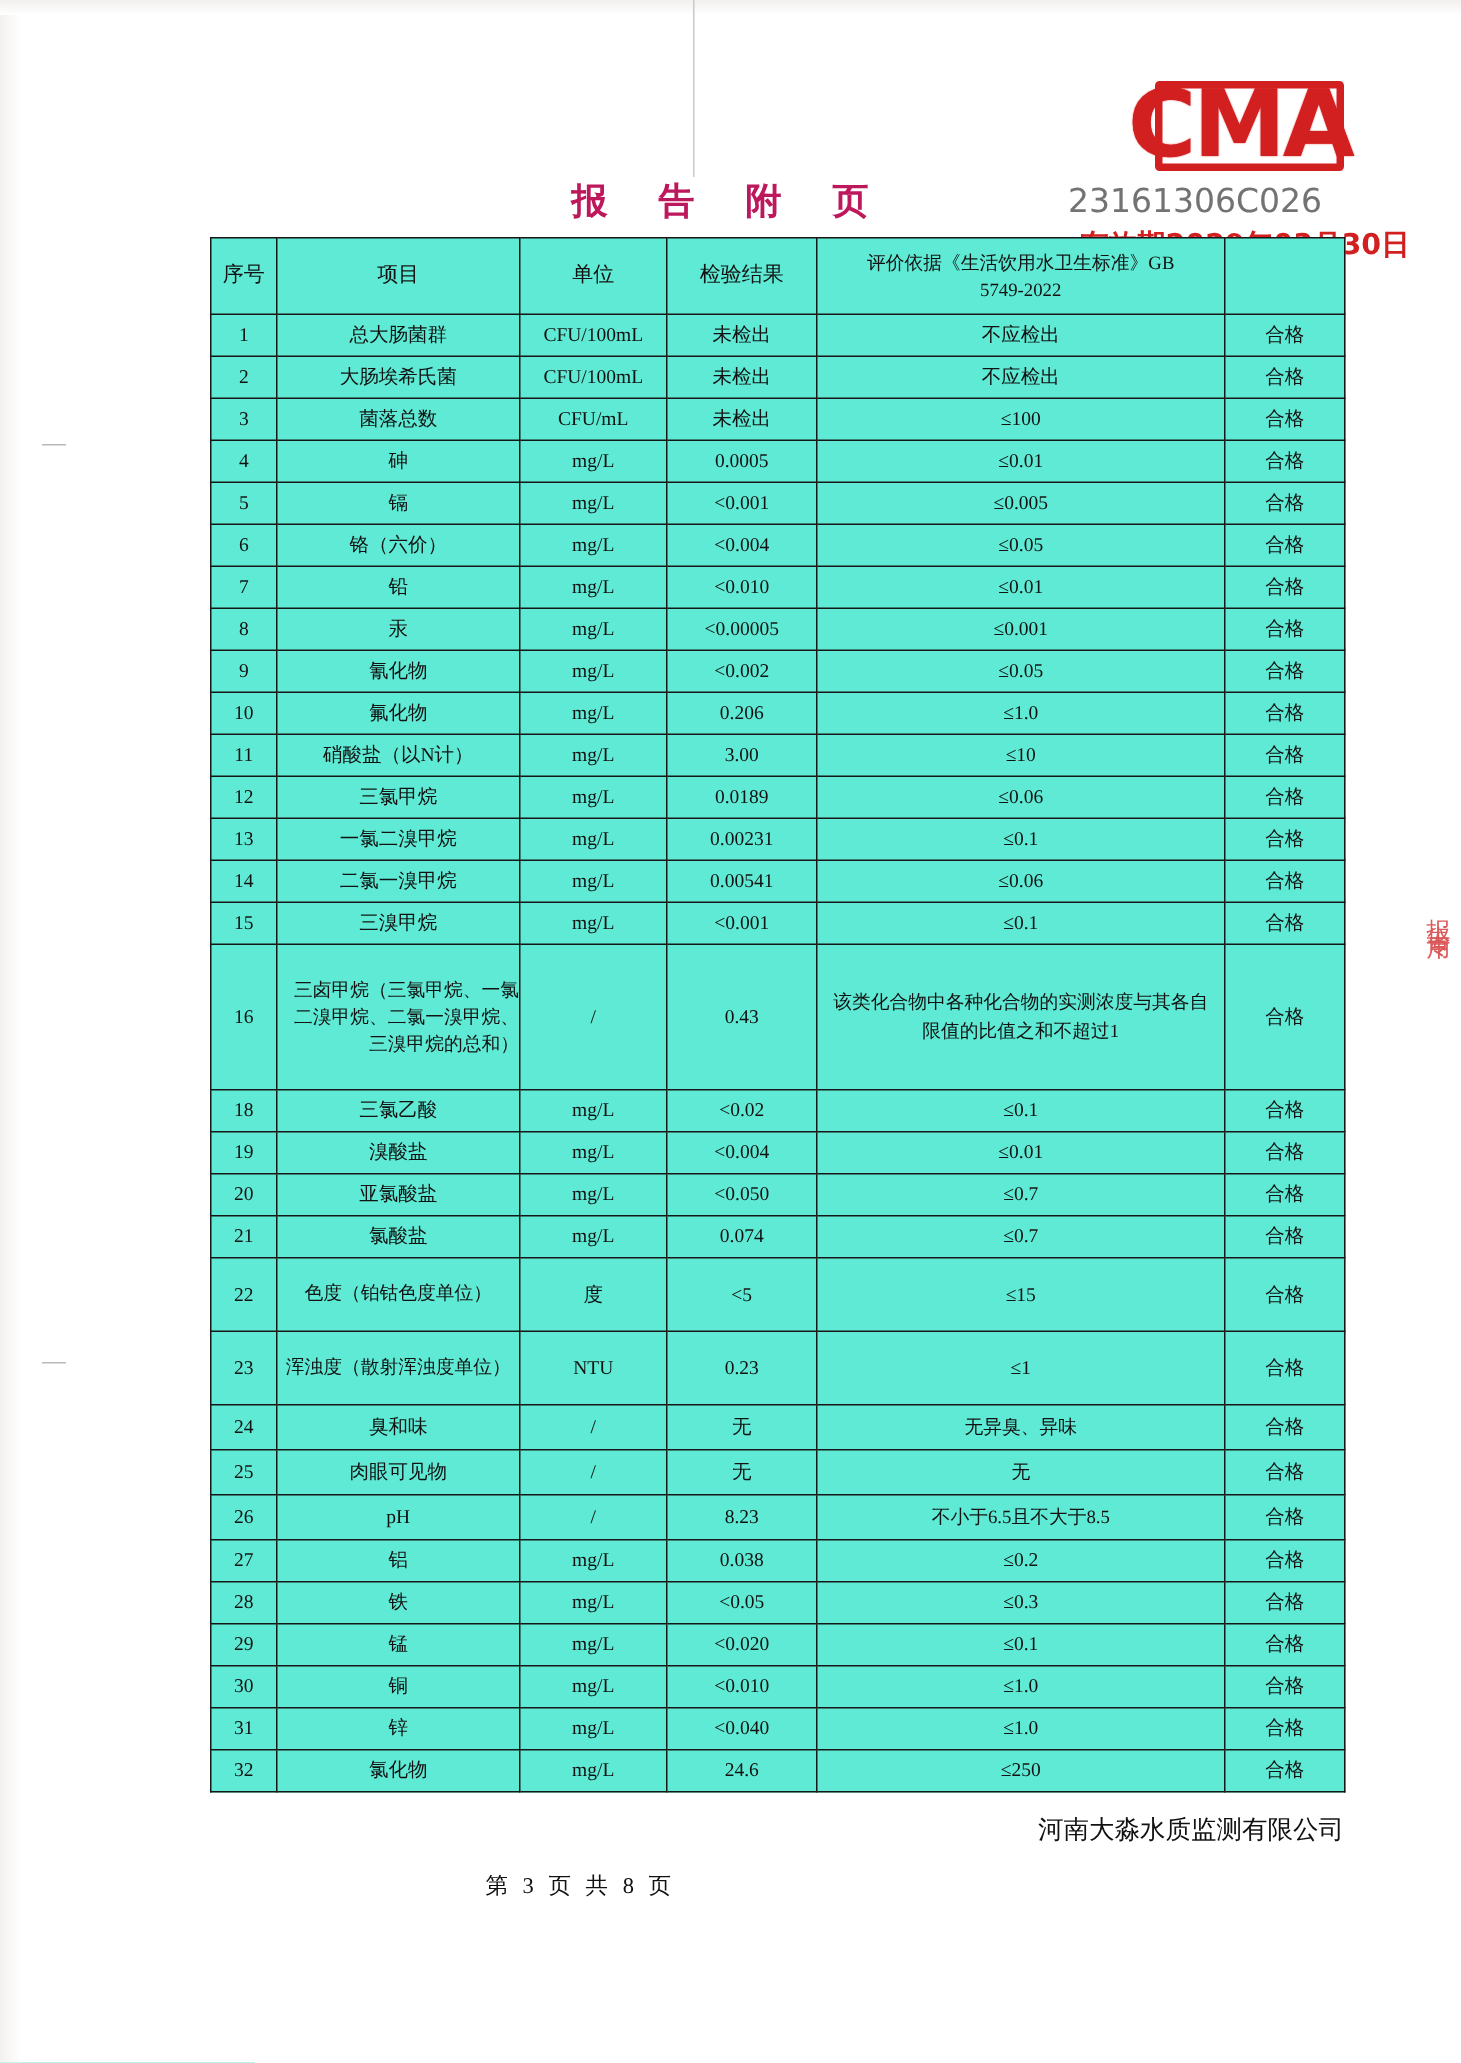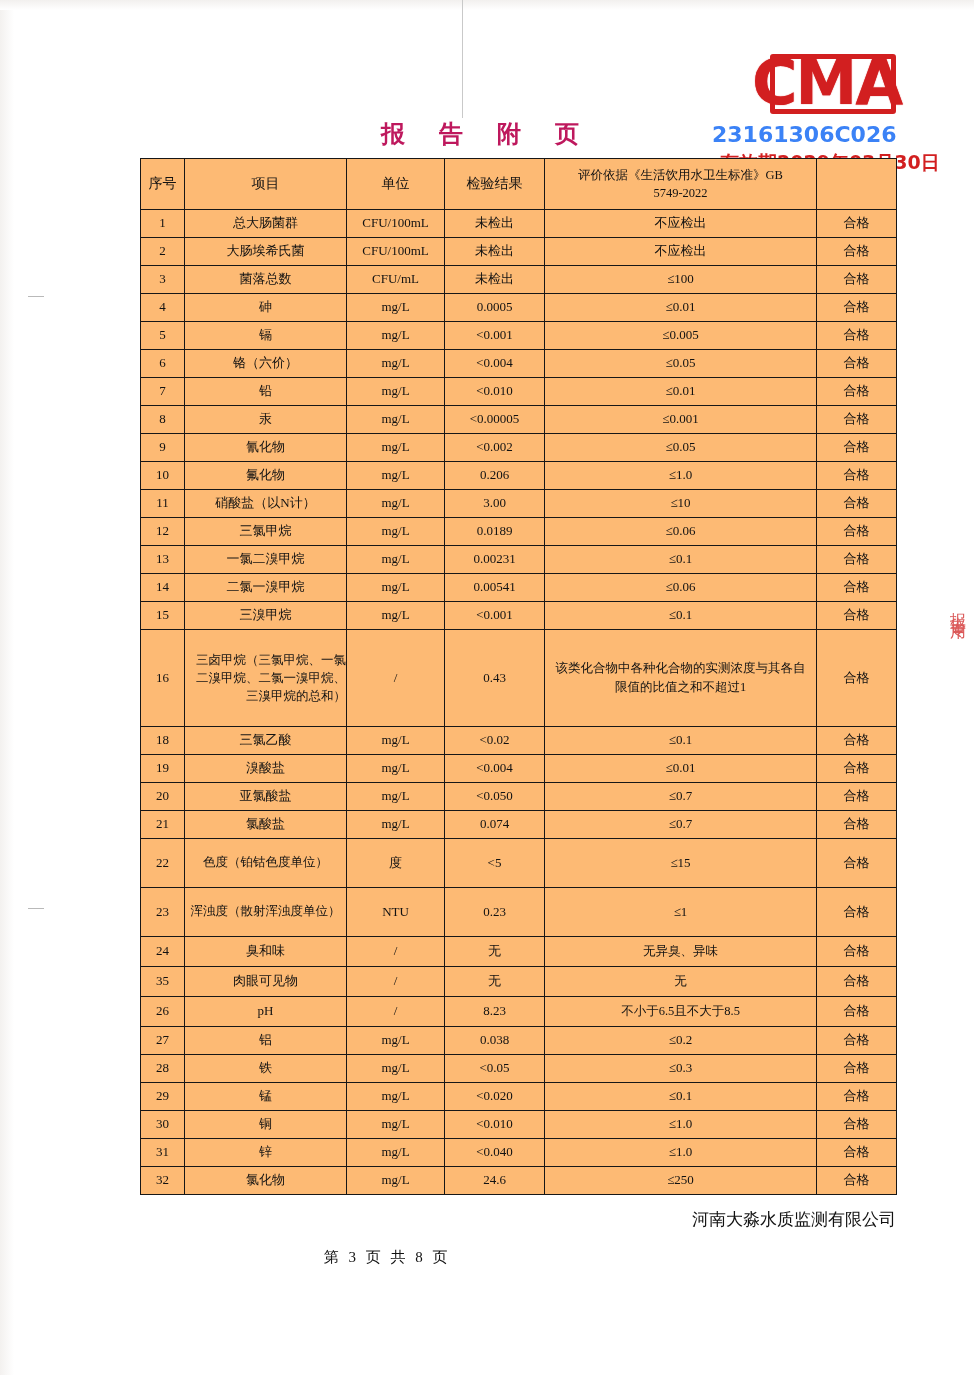--- a/index.html
+++ b/index.html
@@ -74,23 +74,23 @@
     height: 60px;
     border: 5px solid #d21f20;
     border-radius: 3px;
     box-sizing: border-box;
   }
   .stamp-code {
     position: absolute;
     left: 712px;
     top: 122px;
     font-family: "DejaVu Sans", sans-serif;
-    font-weight: bold;
+    font-weight: normal;
     font-size: 22px;
-    color: #3b82f6;
+    color: #737373;
     letter-spacing: 0px;
     white-space: nowrap;
   }
   .stamp-valid {
     position: absolute;
     left: 720px;
     top: 150px;
     font-family: "DejaVu Sans", sans-serif;
     font-weight: bold;
     font-size: 19px;
@@ -129,21 +129,21 @@
   .table-wrap {
     position: absolute;
     left: 140px;
     top: 158px;
     width: 756px;
   }
   table.report {
     border-collapse: collapse;
     width: 756px;
     table-layout: fixed;
-    background: #fdba74;
+    background: #5eead4;
   }
   table.report th, table.report td {
     border: 1px solid #171717;
     font-size: 13px;
     text-align: center;
     vertical-align: middle;
     padding: 3px 2px;
     line-height: 1.25;
     font-family: "Liberation Serif", serif;
     color: #121212;
@@ -428,21 +428,21 @@
         </tr>
         <tr class="r-normal">
           <td class="num">24</td>
           <td class="item">臭和味</td>
           <td class="unit">/</td>
           <td class="res">无</td>
           <td class="std cn">无异臭、异味</td>
           <td class="concl">合格</td>
         </tr>
         <tr class="r-normal">
-          <td class="num">35</td>
+          <td class="num">25</td>
           <td class="item">肉眼可见物</td>
           <td class="unit">/</td>
           <td class="res">无</td>
           <td class="std cn">无</td>
           <td class="concl">合格</td>
         </tr>
         <tr class="r-normal">
           <td class="num">26</td>
           <td class="item">pH</td>
           <td class="unit">/</td>

